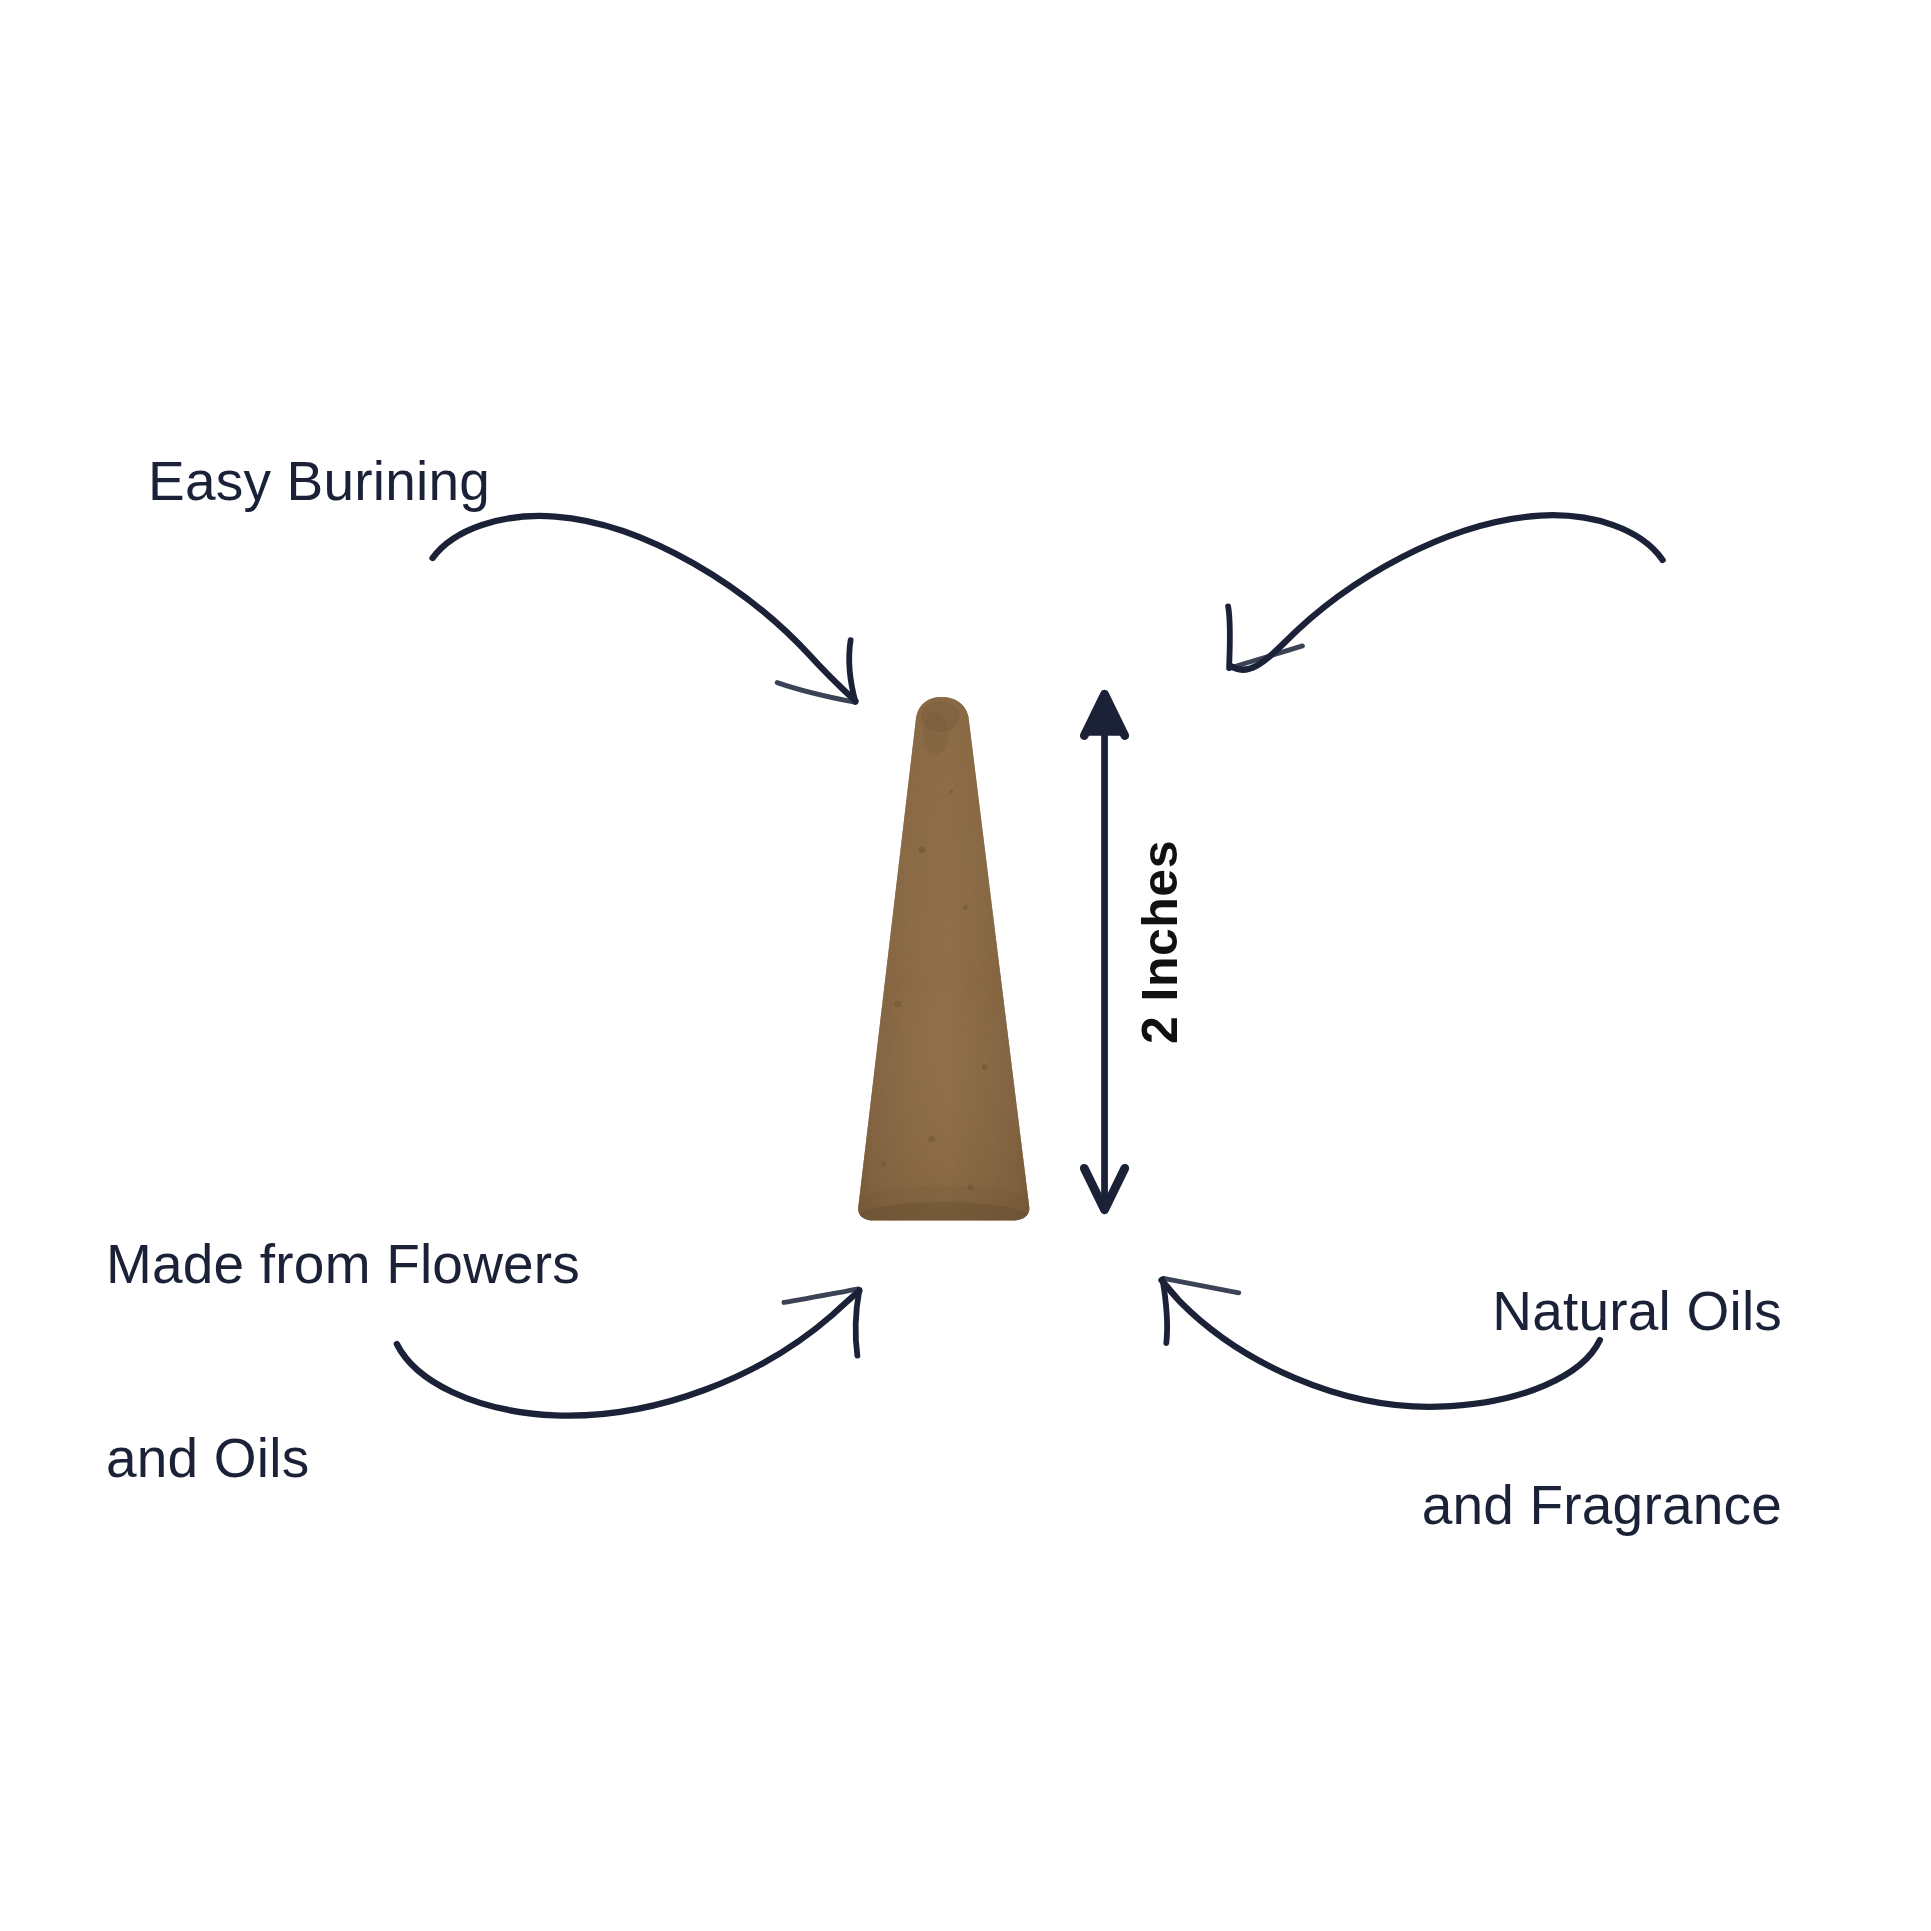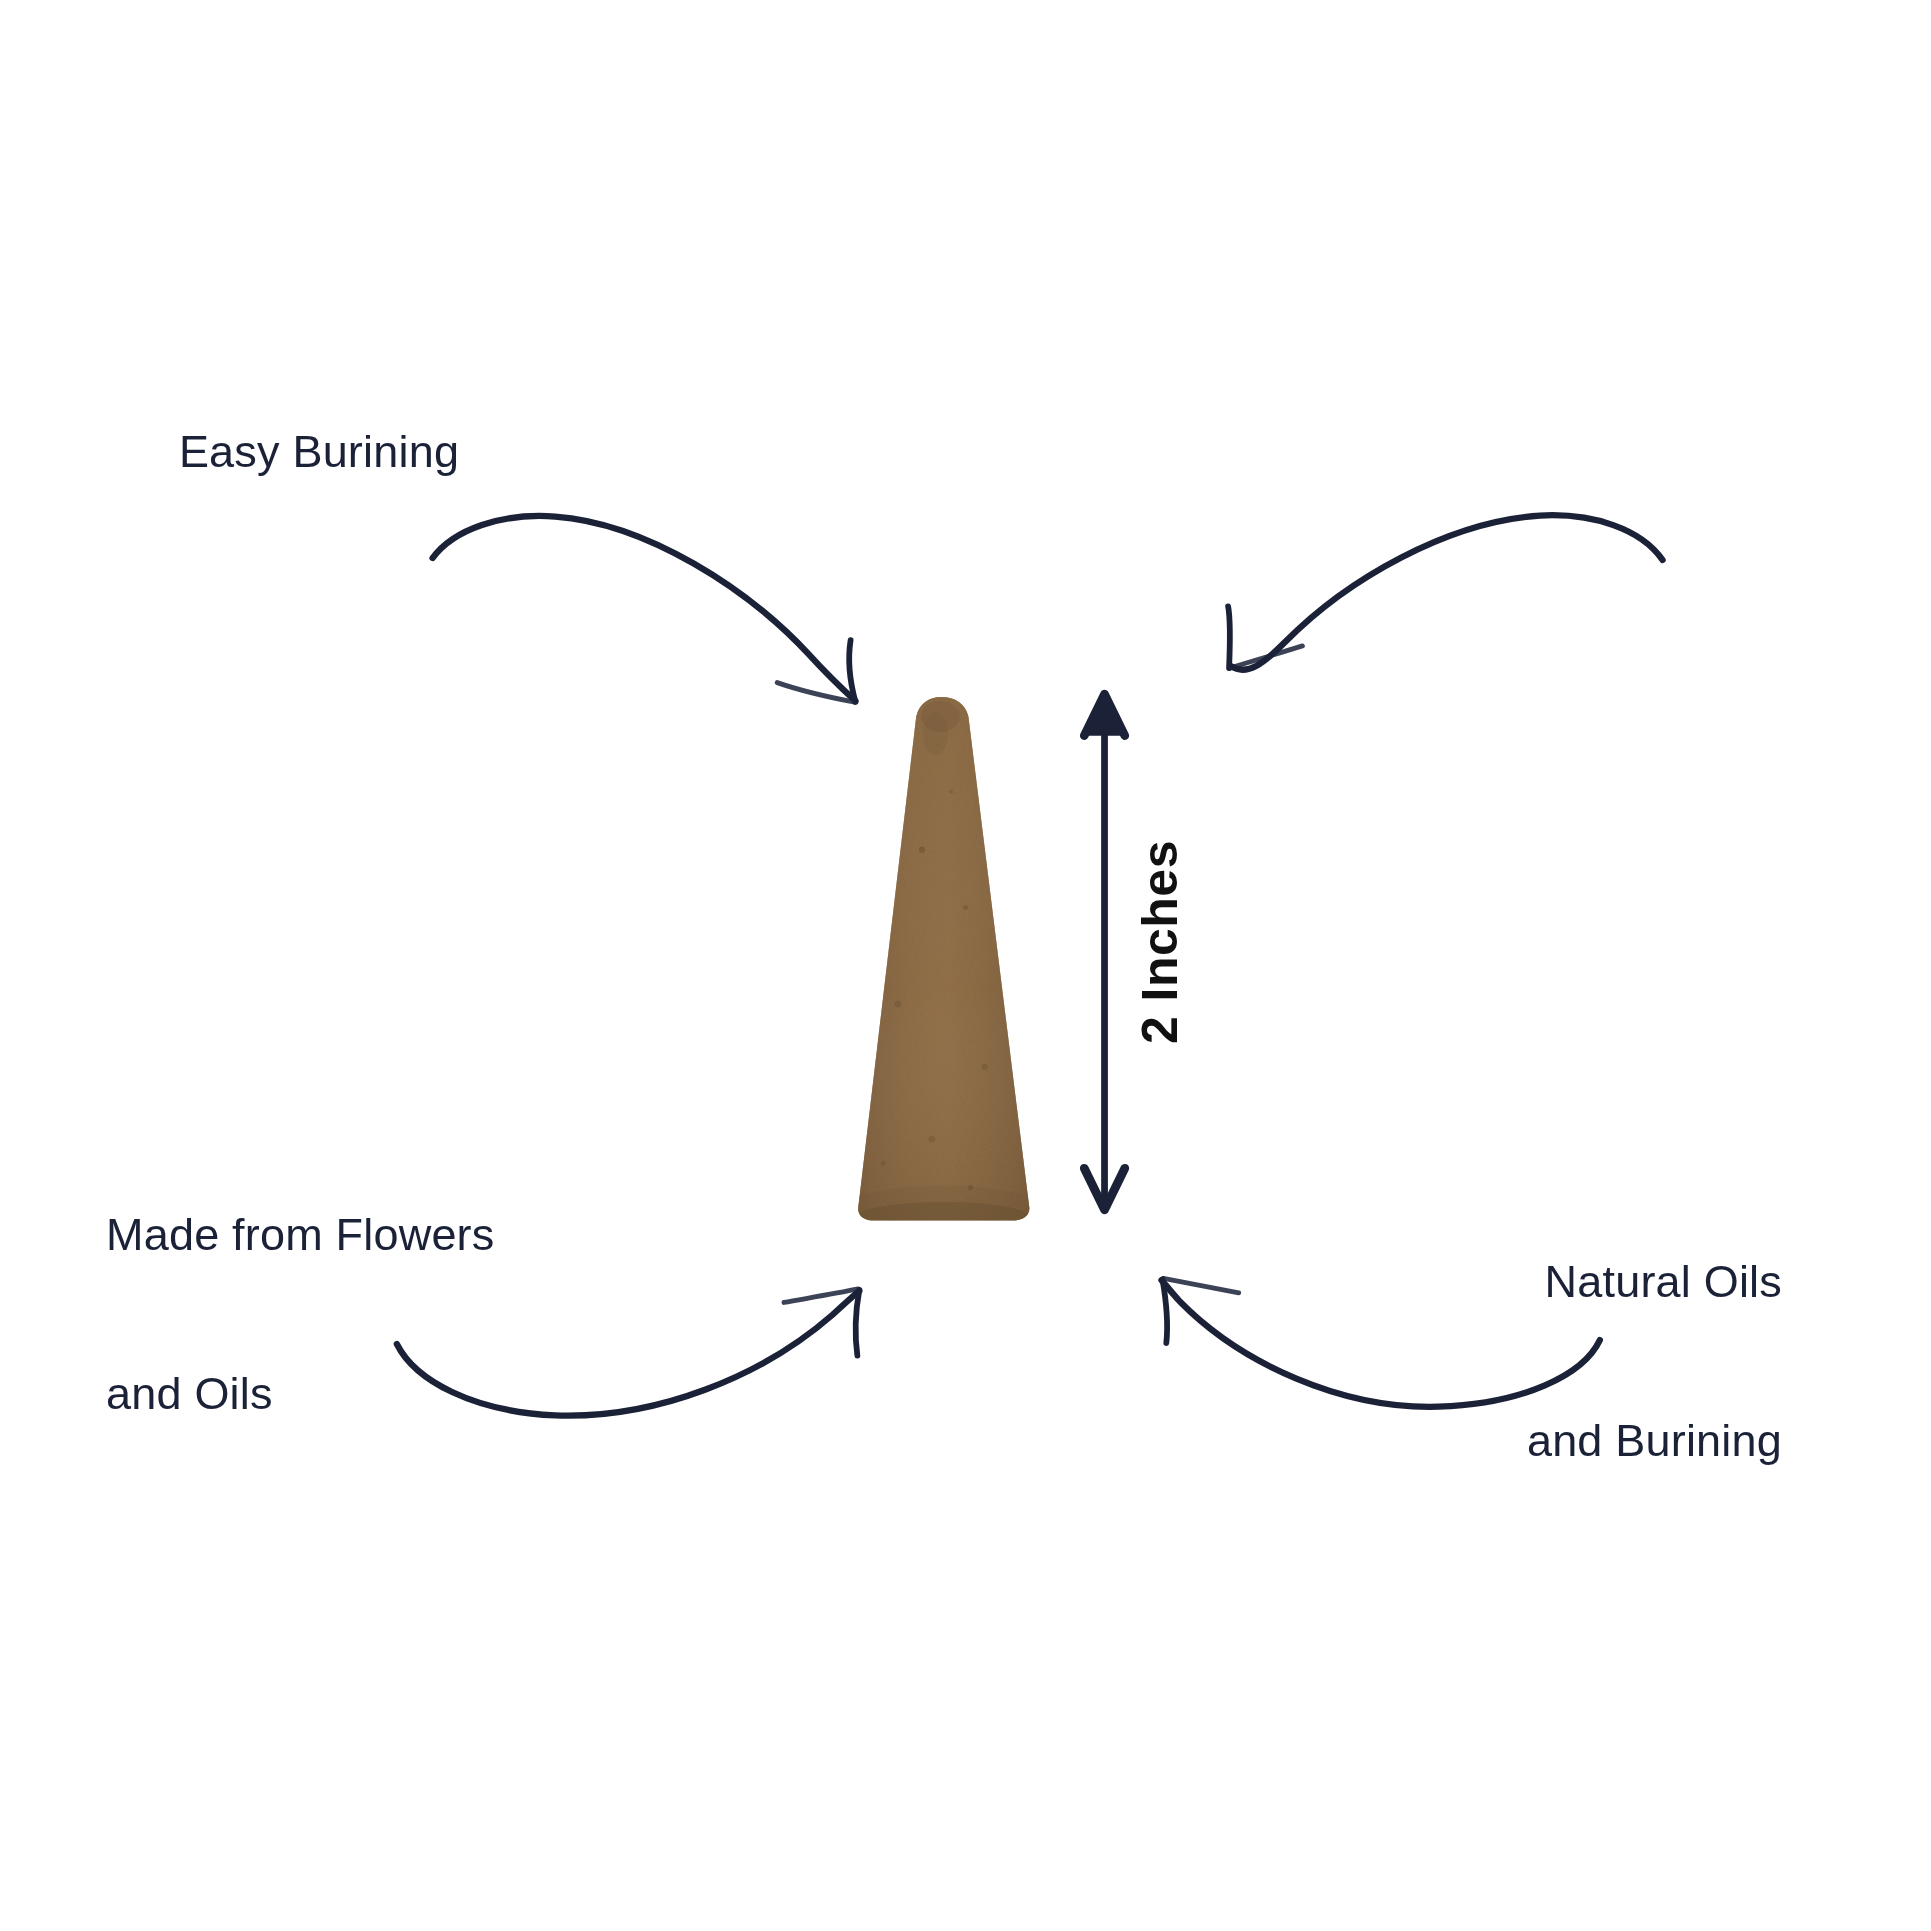--- a/index.html
+++ b/index.html
@@ -24,21 +24,21 @@
     position: absolute;
     inset: 0;
     width: 1931px;
     height: 1931px;
     display: block;
   }
   .callout {
     position: absolute;
     color: #1b2238;
     font-family: "Liberation Sans", sans-serif;
-    font-size: 45px;
+    font-size: 55px;
     line-height: 1.18;
     font-weight: 400;
     letter-spacing: 0.2px;
     white-space: pre;
   }
   .callout .line {
     display: block;
   }
   #callout-easy-burning {
     left: 116px;
@@ -204,19 +204,19 @@
   </div>
 
 
   <div class="callout" id="callout-flowers-herbs">
     <span class="line">Made from Flowers</span>
     <span class="line">and Oils</span>
   </div>
 
   <div class="callout" id="callout-natural-oils">
     <span class="line">Natural Oils</span>
-    <span class="line">and Burining</span>
+    <span class="line">and Fragrance</span>
   </div>
 
   <div id="dimension-label">2 Inches</div>
 
 </div>
 
 
 </body></html>

